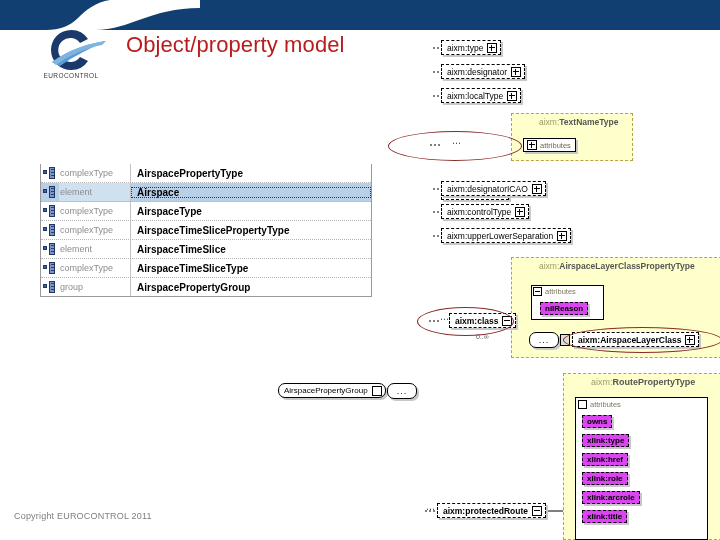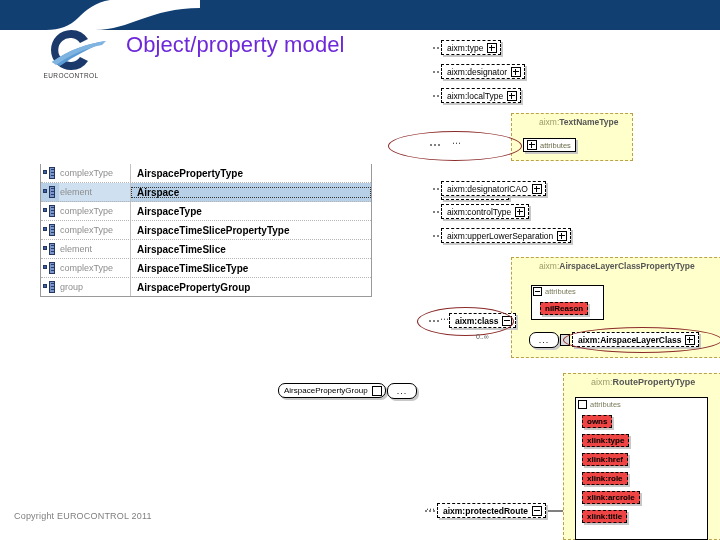--- a/index.html
+++ b/index.html
@@ -15,21 +15,21 @@
   
   .banner{position:absolute;left:0;top:0;width:720px;height:30px;}
   .banner-bg{position:absolute;right:0;top:0;width:720px;height:30px;background:#123f72;}
   .banner-swoosh{position:absolute;left:0;top:0;width:200px;height:30px;}
 
   .logo-wrap{position:absolute;left:28px;top:26px;width:86px;height:54px;}
   .logo-wrap svg{display:block;}
 
   .deck-title{
     position:absolute;left:126px;top:31px;width:250px;
-    font-size:22px;line-height:28px;color:#6d28d9;font-weight:400;
+    font-size:22px;line-height:28px;color:#b91c1c;font-weight:400;
     letter-spacing:.1px;
   }
 
   .copyright{
     position:absolute;left:14px;top:511px;
     font-size:9px;color:#7f7f7f;letter-spacing:.2px;
   }
 
   
   .xsd-table{
@@ -106,21 +106,21 @@
   }
   .attrhdr{
     position:absolute;display:flex;align-items:center;font-size:7.5px;color:#7a7a5a;
   }
   .attrhdr .sq{
     width:7px;height:7px;border:1px solid #000;background:#fff;margin-right:3px;position:relative;flex:0 0 7px;
   }
   .attrhdr .sq.minus::before{content:"";position:absolute;left:1px;top:2.5px;width:5px;height:1px;background:#000;}
 
   .attrnode{
-    position:absolute;height:13px;border:1px dashed #000;background:#ef4444;
+    position:absolute;height:13px;border:1px dashed #000;background:#d946ef;
     box-shadow:2px 2px 0 #c8c8c8;font-size:8px;
     display:flex;align-items:center;padding:0 4px;white-space:nowrap;
     box-sizing:border-box;
   }
 
   .hexnode{
     position:absolute;height:14px;background:#fff;
     font-size:9px;display:flex;align-items:center;justify-content:center;
     box-shadow:2px 2px 0 #c8c8c8;
   }

